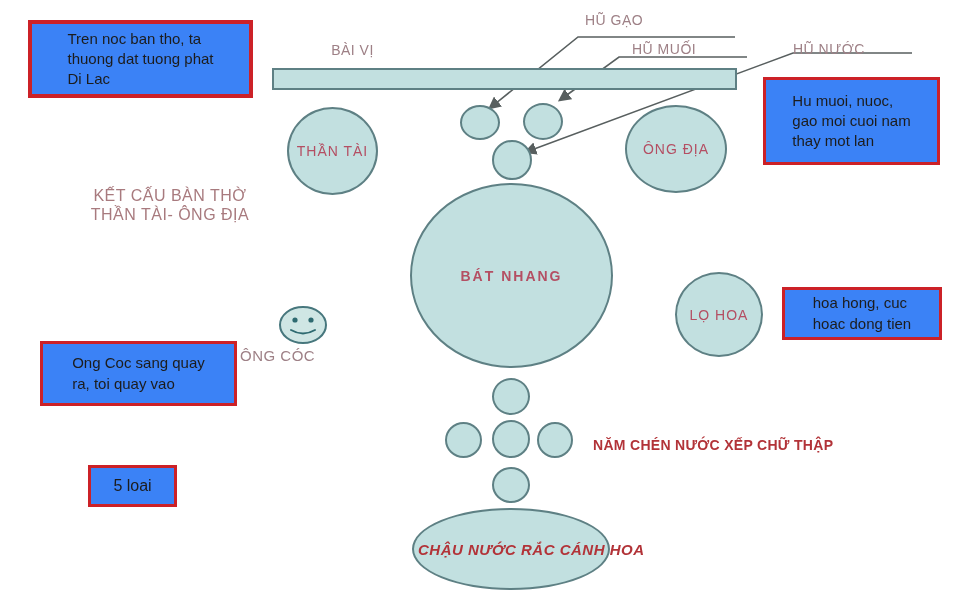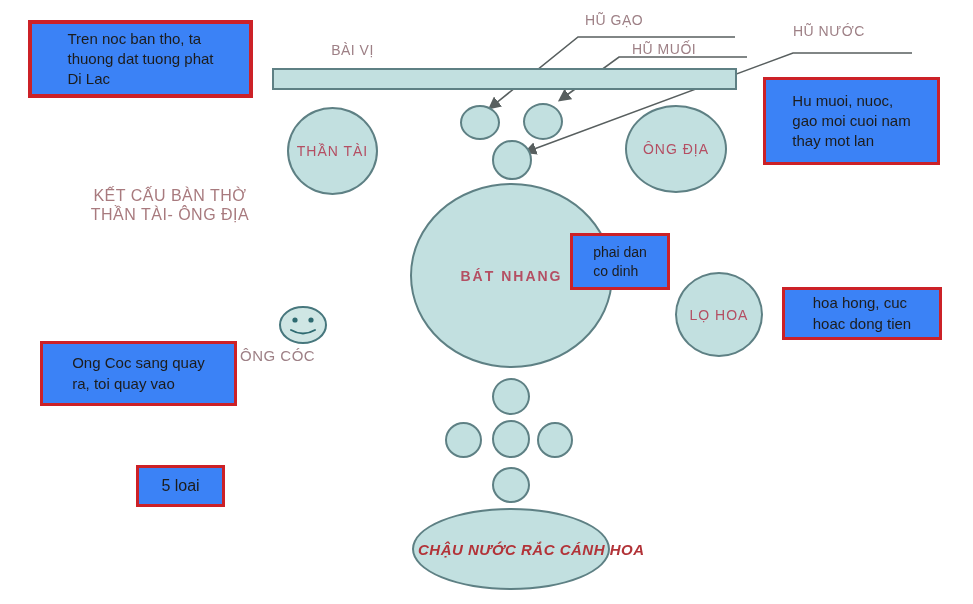--- a/index.html
+++ b/index.html
@@ -59,21 +59,21 @@
     text-align:center;
     color:var(--title-mauve);
     font-size:16px;line-height:1.2;letter-spacing:0.5px;
     white-space:pre-line;
   }
   #box-dilac{left:28px;top:20px;width:225px;height:78px;border-width:4px;}
   #label-baivi{left:300px;top:42px;width:105px;text-align:center;}
   #bar-baivi{left:272px;top:68px;width:465px;height:22px;}
   #label-hugao{left:585px;top:12px;}
   #label-humuoi{left:632px;top:41px;}
-  #label-hunuoc{left:793px;top:23px;text-align:center;}
+  #label-hunuoc{left:793px;top:41px;text-align:center;}
   #circle-thantai{left:287px;top:107px;width:91px;height:88px;align-items:center;}
   #circle-ongdia{left:625px;top:105px;width:102px;height:88px;}
   #cup-gao{left:460px;top:105px;width:40px;height:35px;}
   #cup-muoi{left:523px;top:103px;width:40px;height:37px;}
   #cup-nuoc{left:492px;top:140px;width:40px;height:40px;}
   #box-thayhan{left:763px;top:77px;width:177px;height:88px;}
   #circle-batnhang{left:410px;top:183px;width:203px;height:185px;}
   #circle-batnhang .shape-label{font-size:14px;letter-spacing:2px;font-weight:bold;}
   #box-phaidan{left:570px;top:233px;width:100px;height:57px;font-size:14px;}
   #circle-lohoa{left:675px;top:272px;width:88px;height:85px;text-align:right;}
@@ -82,21 +82,21 @@
   #smiley{left:278px;top:305px;width:50px;height:40px;}
   #label-ongcoc{left:240px;top:347px;font-size:15px;}
   #cup-c1{left:492px;top:378px;width:38px;height:37px;}
   #cup-c2{left:445px;top:422px;width:37px;height:36px;}
   #cup-c3{left:492px;top:420px;width:38px;height:38px;}
   #cup-c4{left:537px;top:422px;width:36px;height:36px;}
   #cup-c5{left:492px;top:467px;width:38px;height:36px;}
   #label-namchen{left:593px;top:437px;font-size:14px;letter-spacing:0.3px;}
   #ellipse-chaunuoc{left:412px;top:508px;width:198px;height:82px;border-radius:50%;}
   #label-chaunuoc{left:418px;top:541px;font-size:15px;letter-spacing:0.5px;font-style:italic;}
-  #box-5loai{left:88px;top:465px;width:89px;height:42px;font-size:16px;margin-left:48px;}
+  #box-5loai{left:88px;top:465px;width:89px;height:42px;font-size:16px;}
   #ellipse-diatraicay{left:193px;top:428px;width:182px;height:105px;border-radius:50%;}
   #pointer-lines{left:0;top:0;width:973px;height:604px;pointer-events:none;}
 </style>
 </head>
 <body>
 
 <div id="canvas">
 
   <svg id="pointer-lines" class="abs" viewBox="0 0 973 604" xmlns="http://www.w3.org/2000/svg">
     <defs>
@@ -134,22 +134,20 @@
   <div id="cup-muoi" class="abs shape circle"></div>
   <div id="cup-nuoc" class="abs shape circle"></div>
 
   <div id="box-thayhan" class="abs annotation">Hu muoi, nuoc,
 gao moi cuoi nam
 thay mot lan</div>
 
   <div id="circle-batnhang" class="abs shape circle">
     <span class="shape-label">BÁT NHANG</span>
   </div>
-  <div id="box-phaidan" class="abs annotation">phai dan
-co dinh</div>
 
   <div id="circle-lohoa" class="abs shape circle">
     <span class="shape-label">LỌ HOA</span>
   </div>
   <div id="box-hoahong" class="abs annotation">hoa hong, cuc
 hoac dong tien</div>
 
   <div id="box-ongcoc-note" class="abs annotation">Ong Coc sang quay
 ra, toi quay vao</div>
   <svg id="smiley" class="abs" viewBox="0 0 50 40" xmlns="http://www.w3.org/2000/svg">
@@ -158,19 +156,20 @@
     <circle cx="33" cy="15" r="2.6" fill="#2e6a70"></circle>
     <path d="M13 25 Q25 32 37 25" fill="none" stroke="#2e6a70" stroke-width="2" stroke-linecap="round"></path>
   </svg>
   <div id="label-ongcoc" class="abs mauve-label">ÔNG CÓC</div>
 
   <div id="cup-c1" class="abs shape circle"></div>
   <div id="cup-c2" class="abs shape circle"></div>
   <div id="cup-c3" class="abs shape circle"></div>
   <div id="cup-c4" class="abs shape circle"></div>
   <div id="cup-c5" class="abs shape circle"></div>
+  <div id="label-namchen" class="abs bold-red-label">NĂM CHÉN NƯỚC XẾP CHỮ THẬP</div>
 
   <div id="ellipse-chaunuoc" class="abs shape"></div>
   <div id="label-chaunuoc" class="abs bold-red-label">CHẬU NƯỚC RẮC CÁNH HOA</div>
 
   <div id="box-5loai" class="abs annotation">5 loai</div>
 
 </div>
 
 </body></html>

